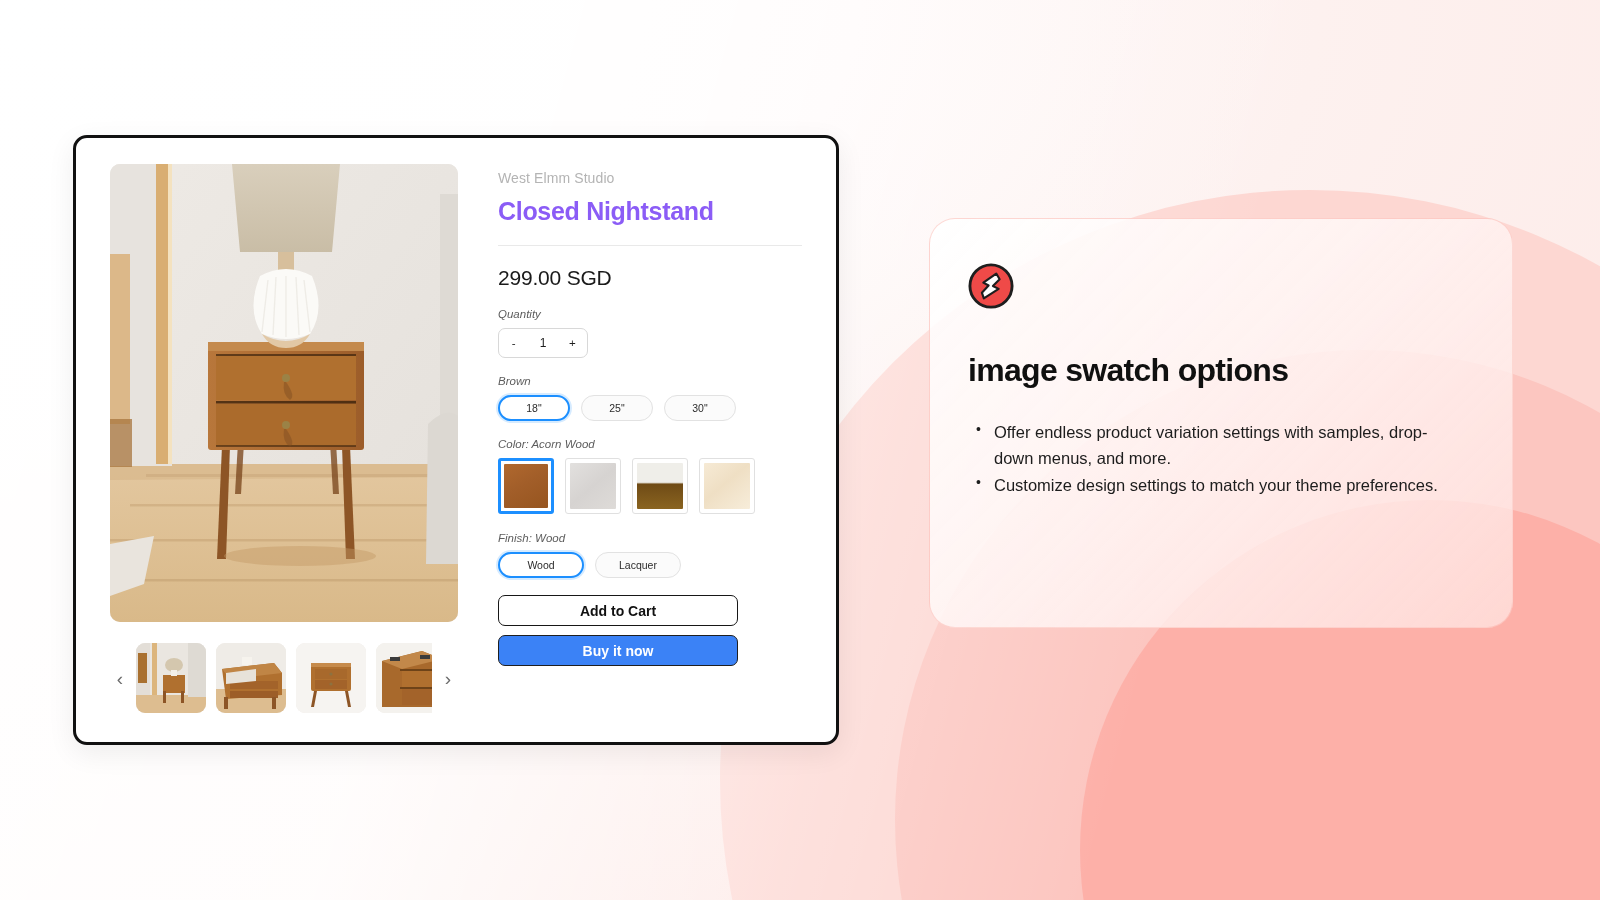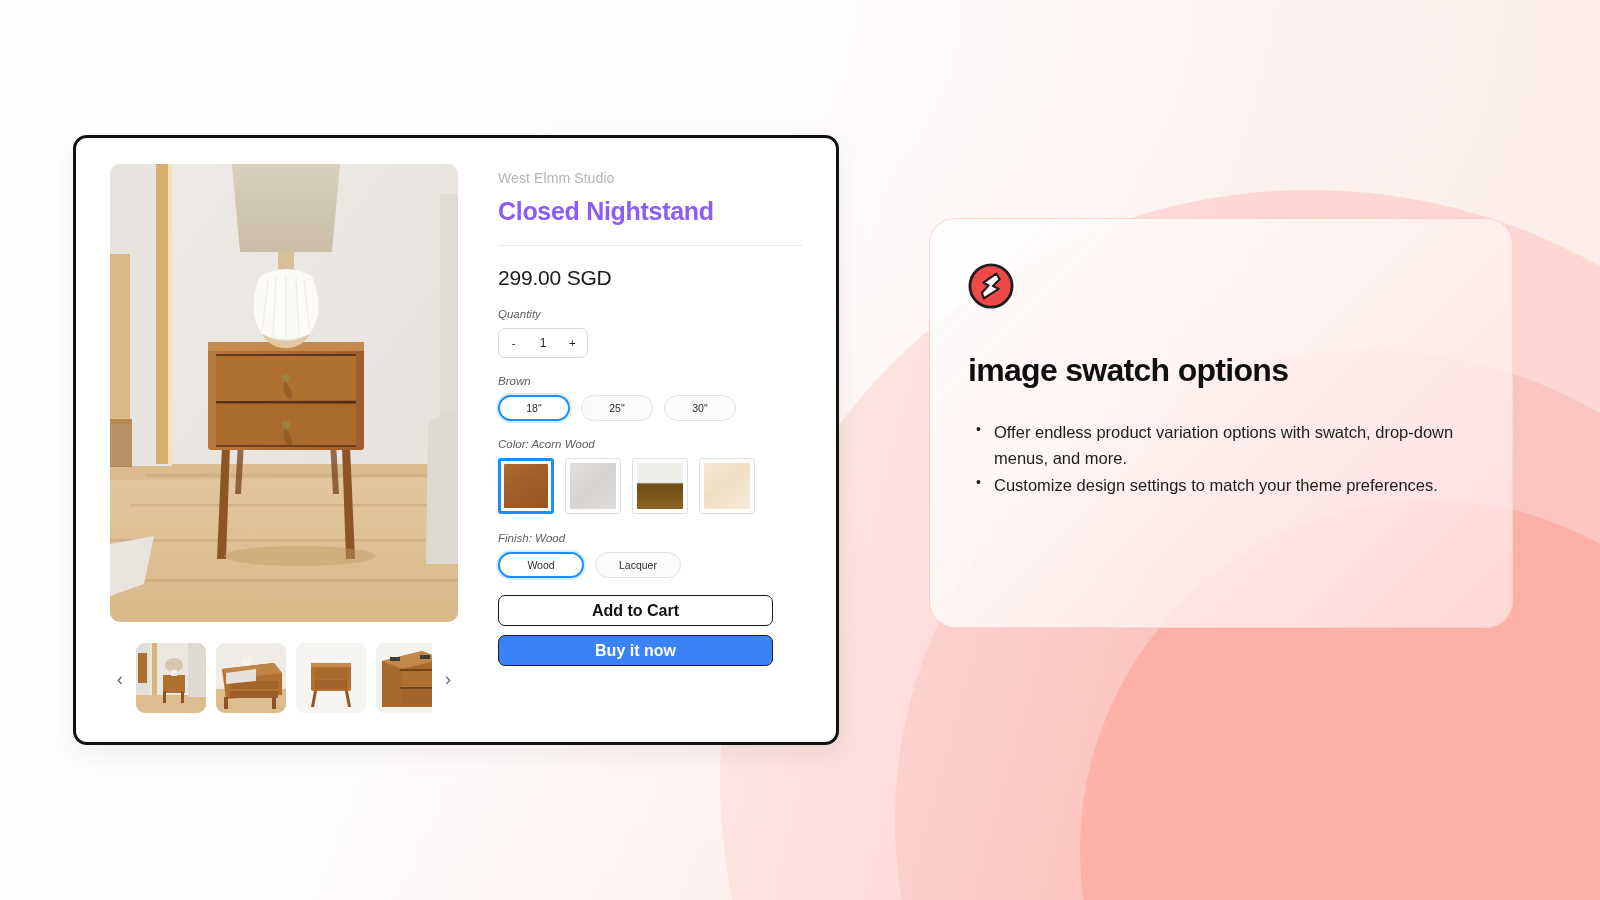--- a/index.html
+++ b/index.html
@@ -197,25 +197,25 @@
   .swatch .fill {
     width: 100%; height: 100%;
     border-radius: 1px;
   }
   .sw-brown { background: linear-gradient(150deg,#b0682e 0%,#a25e29 45%,#96551f 100%); }
   .sw-grey  { background: linear-gradient(140deg,#e2e0de 0%,#d6d3d1 50%,#dedbd8 100%); }
   .sw-split { background: linear-gradient(#efeee9 0%, #efeee9 42%, #6f4b16 46%, #8a6420 100%); }
   .sw-cream { background: linear-gradient(140deg,#f6ead5 0%,#efdfc4 45%,#f7edda 100%); }
 
   .cta {
-    width: 275px;
+    width: 240px;
     height: 31px;
     border-radius: 7px;
     display: flex; align-items: center; justify-content: center;
-    font-size: 16px;
+    font-size: 14px;
     font-weight: 700;
     cursor: pointer;
   }
   .cta.add {
     border: 1px solid #171717;
     background: #ffffff;
     color: #111111;
     margin-top: 16px;
     margin-bottom: 9px;
   }
@@ -494,16 +494,16 @@
       <circle cx="24" cy="24" r="22" fill="#ef4a48" stroke="#1e1e1e" stroke-width="3"></circle>
       <path d="M29.5 11 L16 20.5 L21.5 23.5 L14.5 31 L16.5 37 L32 27 L26 24 L33 17 Z" fill="#ffffff" stroke="#1e1e1e" stroke-width="2.2" stroke-linejoin="round"></path>
     </svg>
   </div>
 
   <div class="promo-head">
     <div>image swatch options</div>
   </div>
 
   <ul class="bullets">
-    <li>Offer endless product variation options with swatch, drop-down menus, and more.</li>
+    <li>Offer endless product variation settings with samples, drop-down menus, and more.</li>
     <li>Customize design settings to match your theme preferences.</li>
   </ul>
 </div>
 
 </body></html>

